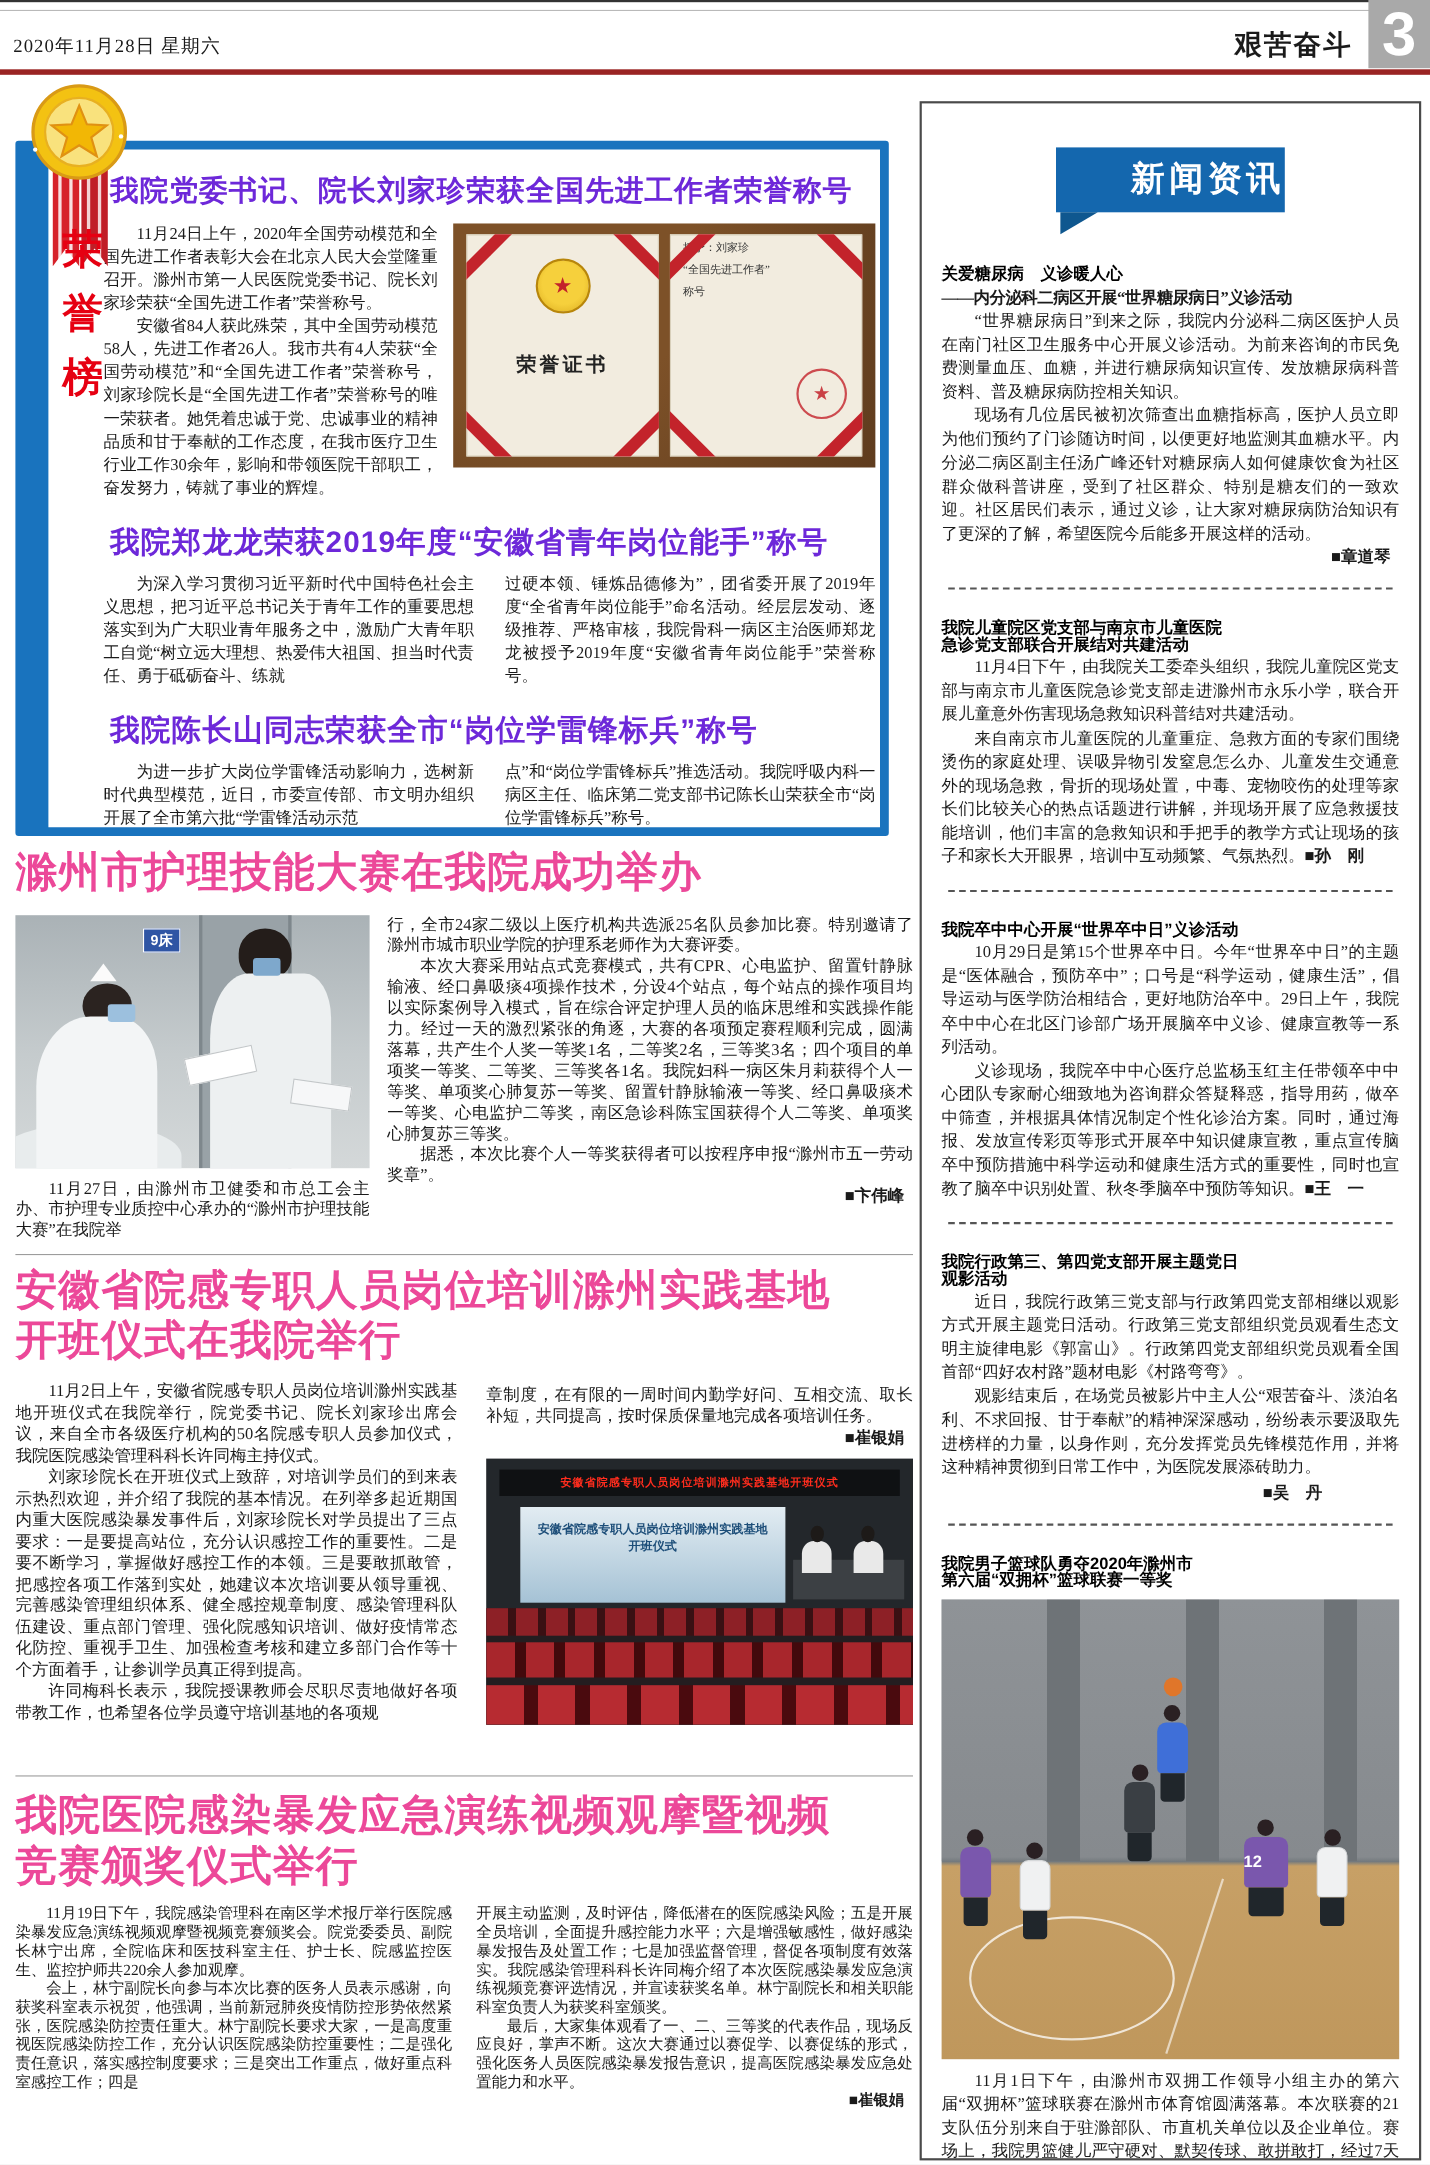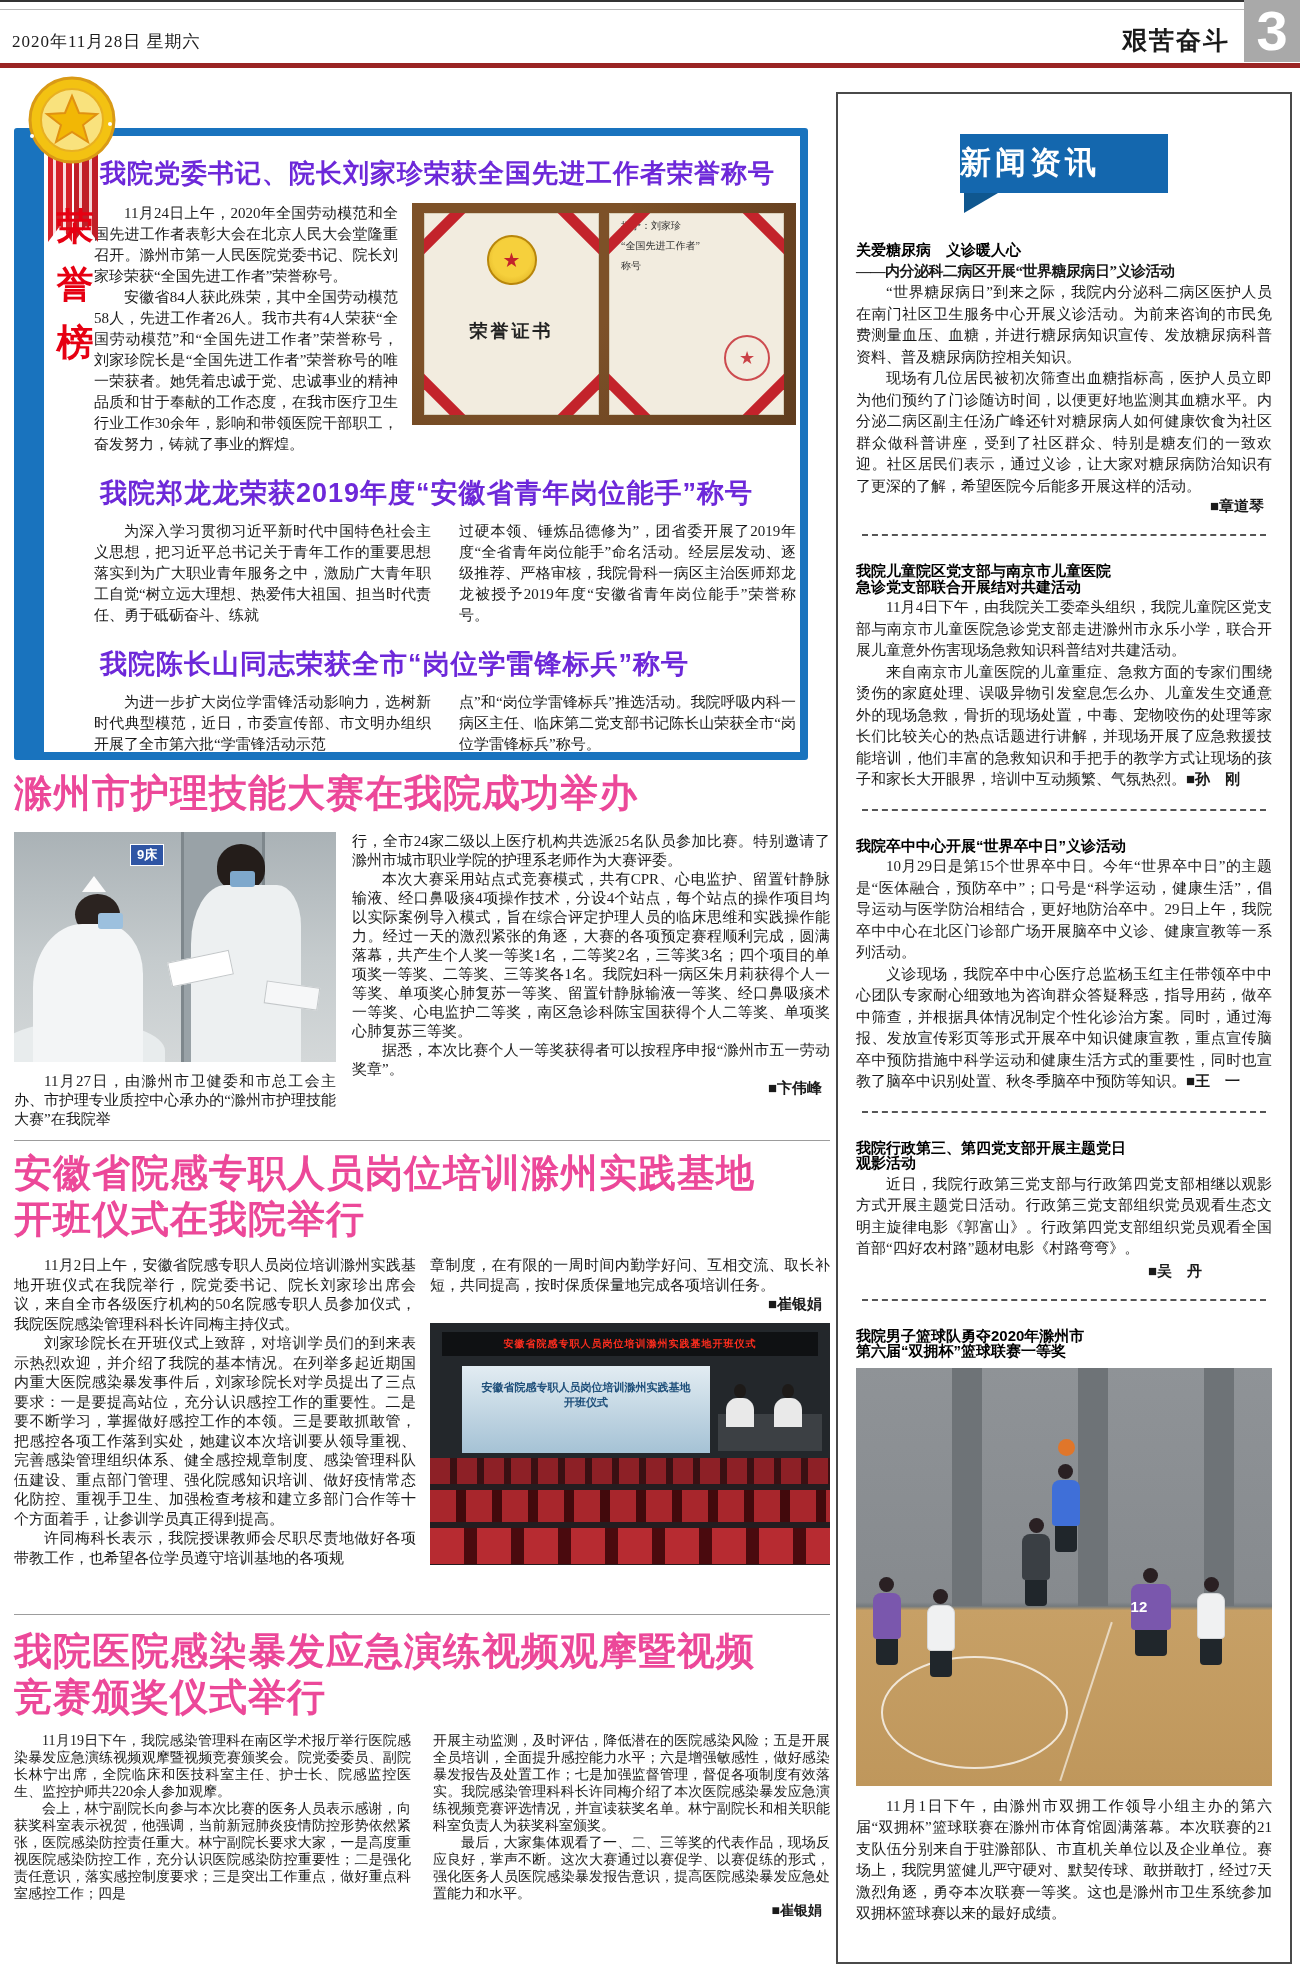--- a/index.html
+++ b/index.html
@@ -57,21 +57,21 @@
   
   .sec{position:absolute;left:14px;width:816px;}
   .big-title{font-family:"Liberation Sans",sans-serif;font-weight:bold;color:#ec4899;
              font-size:38px;text-align:center;letter-spacing:1px;line-height:46px;margin:0;}
   .sec4{top:770px;}
   .sec4-row{display:flex;gap:16px;margin-top:16px;font-size:15px;line-height:19px;}
   .sec4-left{width:322px;flex:none;}
   .sec4-right{flex:1;}
   .hairline{position:absolute;left:14px;width:816px;height:1px;background:#9c9c9c;}
   .sec5{top:1150px;}
-  .sec5-row{display:flex;gap:14px;margin-top:14px;font-size:15px;line-height:19.5px;}
+  .sec5-row{display:flex;gap:26px;margin-top:14px;font-size:15px;line-height:19.5px;align-items:flex-end;}
   .sec5-left{width:402px;flex:none;}
   .sec5-right{flex:1;}
   .sec6{top:1628px;}
   .sec6-row{display:flex;gap:22px;margin-top:12px;font-size:14px;line-height:17px;}
   .sec6-row>div{flex:1;}
 
   
   .ph{position:relative;overflow:hidden;}
   
   .ph-nurse{width:322px;height:230px;background:linear-gradient(180deg,#aab2b6,#c5cbcd 55%,#d4d8d9);}
@@ -129,21 +129,21 @@
   .tor.purple{background:#7a57ad;}
   .tor.white{background:#f0f1f2;border:1px solid #d6d8da;box-sizing:border-box;}
   .tor.blue{background:#3f6fd8;}
   .tor.dark{background:#3a3f44;}
   .pb-ball{position:absolute;left:48.5%;top:17%;width:17px;height:17px;background:#e0762a;border-radius:50%;}
   .pb-num{color:#fff;font:bold 15px "Liberation Sans",sans-serif;text-align:left;line-height:46px;}
 
   
   .news{position:absolute;left:836px;top:92px;width:456px;height:1872px;border:2px solid #4a4a4a;
         box-sizing:border-box;padding:0 18px;overflow:hidden;}
-  .news-banner{position:relative;width:208px;margin:40px auto 0;background:#1467ae;color:#fff;text-align:left;
+  .news-banner{position:relative;width:208px;margin:40px auto 0;background:#1467ae;color:#fff;text-align:right;
                font-family:"Liberation Sans",sans-serif;font-weight:bold;font-size:31px;letter-spacing:4px;
                padding:8px 0 9px;}
   .news-banner::after{content:"";position:absolute;left:4px;top:100%;width:0;height:0;
                border-top:20px solid #0f578f;border-right:34px solid transparent;}
   .rart{margin-top:24px;}
   .r-title{font-family:"Liberation Sans",sans-serif;font-weight:bold;color:#000;font-size:24px;
            line-height:31px;text-align:center;margin:0 0 6px;}
   .r-sub{font-size:18px;font-weight:bold;text-align:center;margin:0 0 6px;letter-spacing:-0.5px;}
   .rart p{margin:0;text-align:justify;font-size:15px;line-height:21.5px;}
   .rart .byline{font-size:15px;}
@@ -339,20 +339,21 @@
       <p class="ind">10月29日是第15个世界卒中日。今年“世界卒中日”的主题是“医体融合，预防卒中”；口号是“科学运动，健康生活”，倡导运动与医学防治相结合，更好地防治卒中。29日上午，我院卒中中心在北区门诊部广场开展脑卒中义诊、健康宣教等一系列活动。</p>
       <p class="ind"><span>义诊现场，我院卒中中心医疗总监杨玉红主任带领卒中中心团队专家耐心细致地为咨询群众答疑释惑，指导用药，做卒中筛查，并根据具体情况制定个性化诊治方案。同时，通过海报、发放宣传彩页等形式开展卒中知识健康宣教，重点宣传脑卒中预防措施中科学运动和健康生活方式的重要性，同时也宣教了脑卒中识别处置、秋冬季脑卒中预防等知识。</span><span class="by-in">■王　一</span></p>
     </div>
 
     <div class="dash"></div>
 
     <div class="rart">
       <p class="r-title">我院行政第三、第四党支部开展主题党日</p>
       <p class="r-title" style="margin-top:-6px;">观影活动</p>
       <p class="ind">近日，我院行政第三党支部与行政第四党支部相继以观影方式开展主题党日活动。行政第三党支部组织党员观看生态文明主旋律电影《郭富山》。行政第四党支部组织党员观看全国首部“四好农村路”题材电影《村路弯弯》。</p>
+      <p class="ind">观影结束后，在场党员被影片中主人公“艰苦奋斗、淡泊名利、不求回报、甘于奉献”的精神深深感动，纷纷表示要汲取先进榜样的力量，以身作则，充分发挥党员先锋模范作用，并将这种精神贯彻到日常工作中，为医院发展添砖助力。</p>
       <div class="r4-by">■吴　丹</div>
     </div>
 
     <div class="dash"></div>
 
     <div class="rart">
       <p class="r-title">我院男子篮球队勇夺2020年滁州市</p>
       <p class="r-title" style="margin-top:-6px;">第六届“双拥杯”篮球联赛一等奖</p>
 
       <div class="ph ph-bball" style="margin:6px 0 10px;">

